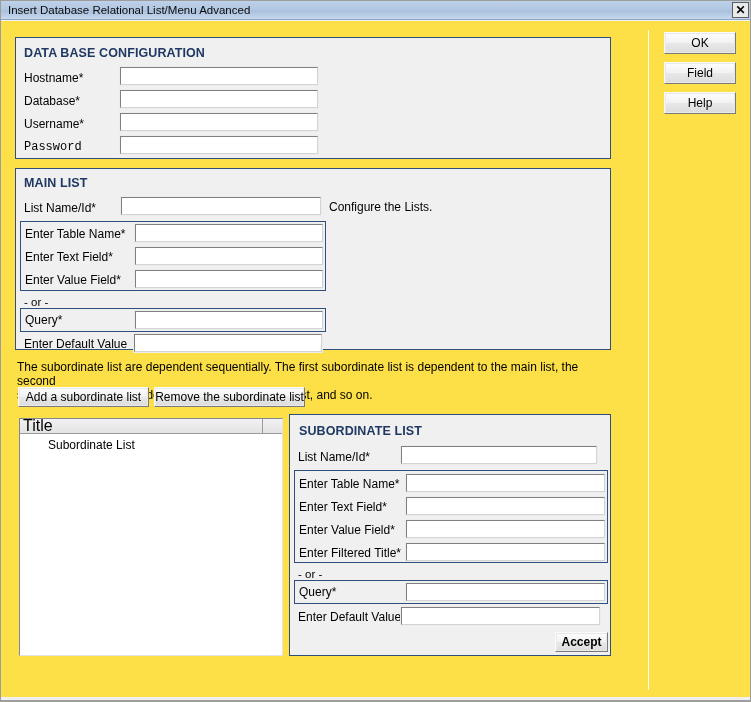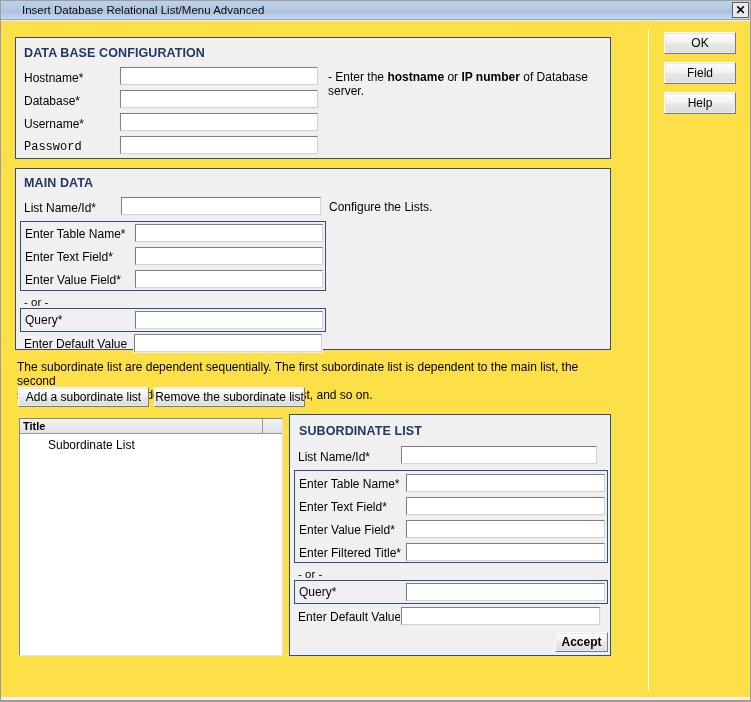--- a/index.html
+++ b/index.html
@@ -23,21 +23,21 @@
   .titlebar {
     position: absolute; left: 0; top: 0;
     width: 751px; height: 19px;
     background: linear-gradient(to bottom, #bdd1e8 0%, #b3c8e2 45%, #aac1dd 55%, #c6d8ec 100%);
     border-bottom: 1px solid #8ea6c4;
     display: flex; align-items: center;
   }
   .titlebar-text {
     font-size: 11.5px;
     color: #0a0a0a;
-    margin-left: 21px;
+    margin-left: 7px;
     white-space: nowrap;
     line-height: 19px;
   }
   .title-close {
     position: absolute; right: 3px; top: 1px;
     width: 17px; height: 16px;
     background: #eaeaea;
     border: 1px solid #5e5e5e;
     display: flex; align-items: center; justify-content: center;
     font-size: 12px; font-weight: bold; color: #000;
@@ -144,26 +144,25 @@
   .tree-header {
     position: absolute; left: 0; top: 0;
     width: 262px; height: 15px;
     background: linear-gradient(to bottom, #f2f2f2 0%, #e3e3e3 100%);
     border-bottom: 1px solid #9a9a9a;
     display: flex;
   }
   .tree-col {
     height: 15px;
     border-right: 1px solid #9a9a9a;
-    font-size: 11px;
+    font-size: 16px;
     color: #000;
     line-height: 14px;
     padding-left: 3px;
     box-sizing: border-box;
-    font-weight: bold;
   }
   .tree-col.main { width: 243px; }
   .tree-col.pad  { width: 19px; border-right: none; }
   .tree-body {
     position: absolute; left: 0; top: 16px;
     width: 262px; height: 219px;
     background: #ffffff;
   }
   .tree-item {
     font-size: 12px;
@@ -201,28 +200,25 @@
 
       <div class="lbl" style="left:8px; top:56px;">Database*</div>
       <input class="inp" style="left: 104px; top: 52px; width: 198px; height: 18px;" value="">
 
       <div class="lbl" style="left:8px; top:79px;">Username*</div>
       <input class="inp" style="left: 104px; top: 75px; width: 198px; height: 18px;" value="">
 
       <div class="lbl" style="left:8px; top:102px;font-family:Liberation Mono, monospace;">Password</div>
       <input class="inp" style="left: 104px; top: 98px; width: 198px; height: 18px;" value="">
 
-      <div class="help" style="left:312px; top:32px; width:272px;">
-        <span>- Enter the </span><b>hostname</b><span> or </span><b>IP number</b><span> of Database server.</span>
-      </div>
     </div>
 
     <div class="group" style="left:14px; top:147px; width:596px; height:182px;">
 
-      <div class="group-title" style="left:8px; top:7px;">MAIN DATA</div>
+      <div class="group-title" style="left:8px; top:7px;">MAIN LIST</div>
 
       <div class="lbl" style="left:8px; top:32px;">List Name/Id*</div>
       <input class="inp" style="left: 105px; top: 28px; width: 200px; height: 18px;" value="">
 
       <div class="lbl" style="left:313px; top:31px;">Configure the Lists.</div>
 
       <div class="innerbox" style="left:4px; top:52px; width:306px; height:70px;">
         <div class="lbl" style="left:4px; top:5px;">Enter Table Name*</div>
         <input class="inp" style="left: 114px; top: 2px; width: 188px; height: 18px;" value="">
 

